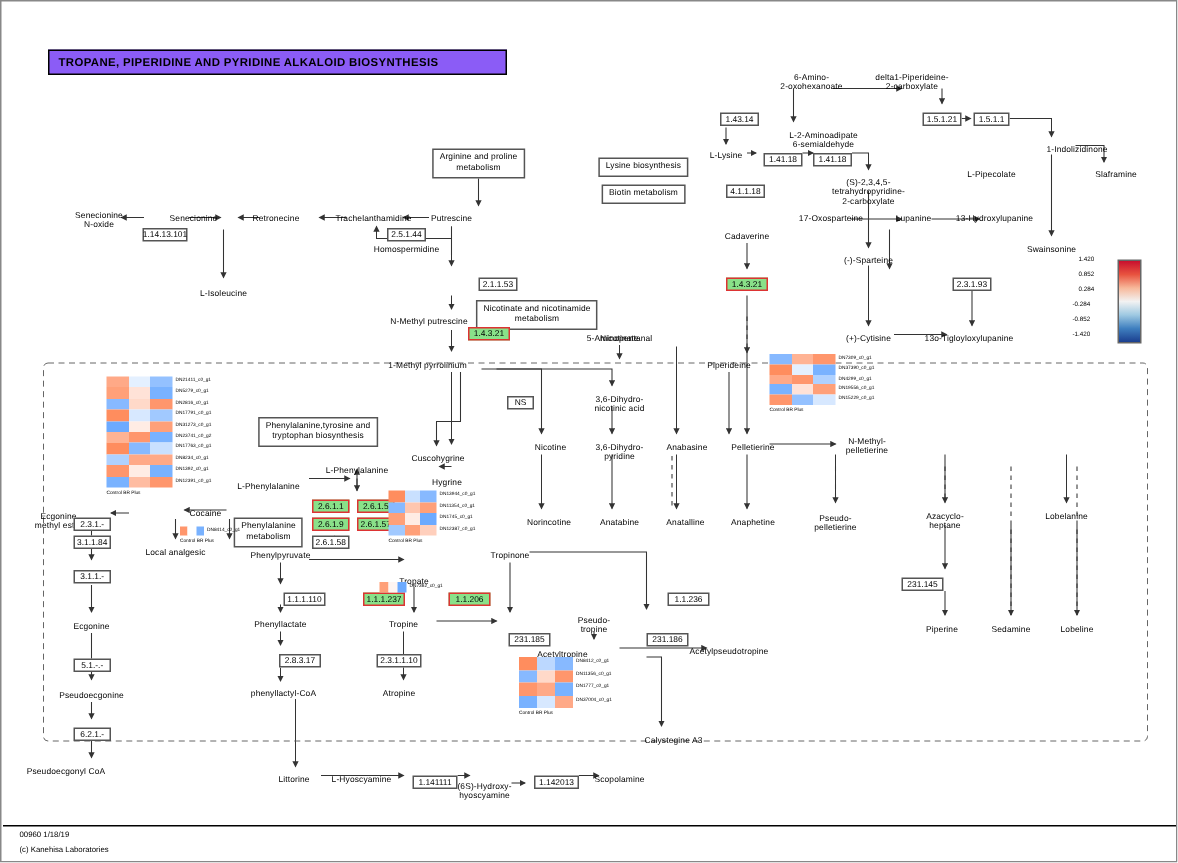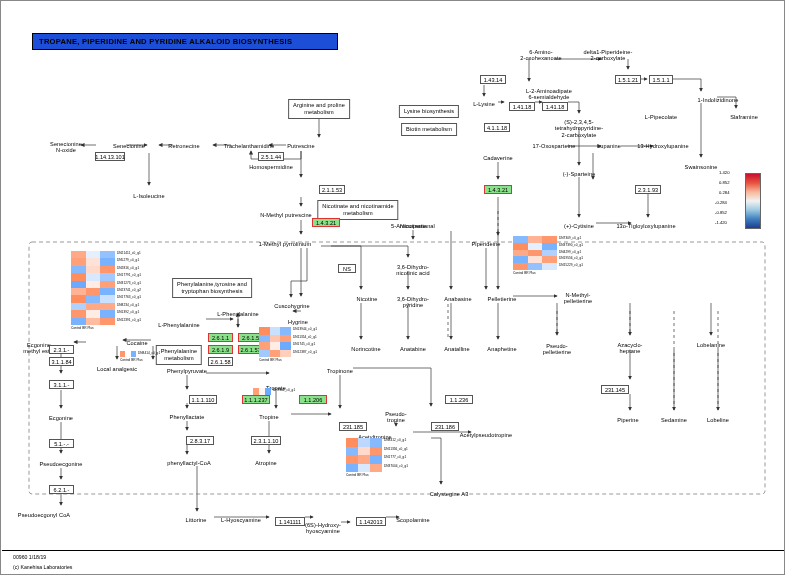--- a/index.html
+++ b/index.html
@@ -6,21 +6,21 @@
   body{font-family:"Liberation Sans", sans-serif;}
   #page{
     position:relative;width:785px;height:575px;background:#ffffff;
     border:1px solid #888;box-sizing:border-box;overflow:hidden;
   }
   #canvas{position:absolute;left:0;top:0;width:785px;height:575px;}
   .lbl{position:absolute;font-size:5.6px;color:#000;line-height:1.12;white-space:pre;letter-spacing:0.1px;}
   .lbl.c{text-align:center;transform:translateX(-50%);}
   .title{
     position:absolute;left:31px;top:32px;width:306px;height:17px;
-    border:1px solid #000;background:#1d4ed8;box-sizing:border-box;
+    border:1px solid #000;background:#8b5cf6;box-sizing:border-box;
     font-size:7.6px;font-weight:bold;letter-spacing:0.25px;
     display:flex;align-items:center;padding-left:6px;color:#000;
   }
   .box{
     position:absolute;border:1px solid #555;background:#ffffff;box-sizing:border-box;
     font-size:5.6px;display:flex;align-items:center;justify-content:center;color:#000;
     white-space:nowrap;
   }
   .box.green{background:#89e189;border-color:#d33;}
   .hm{position:absolute;display:grid;gap:0;border:0;}

